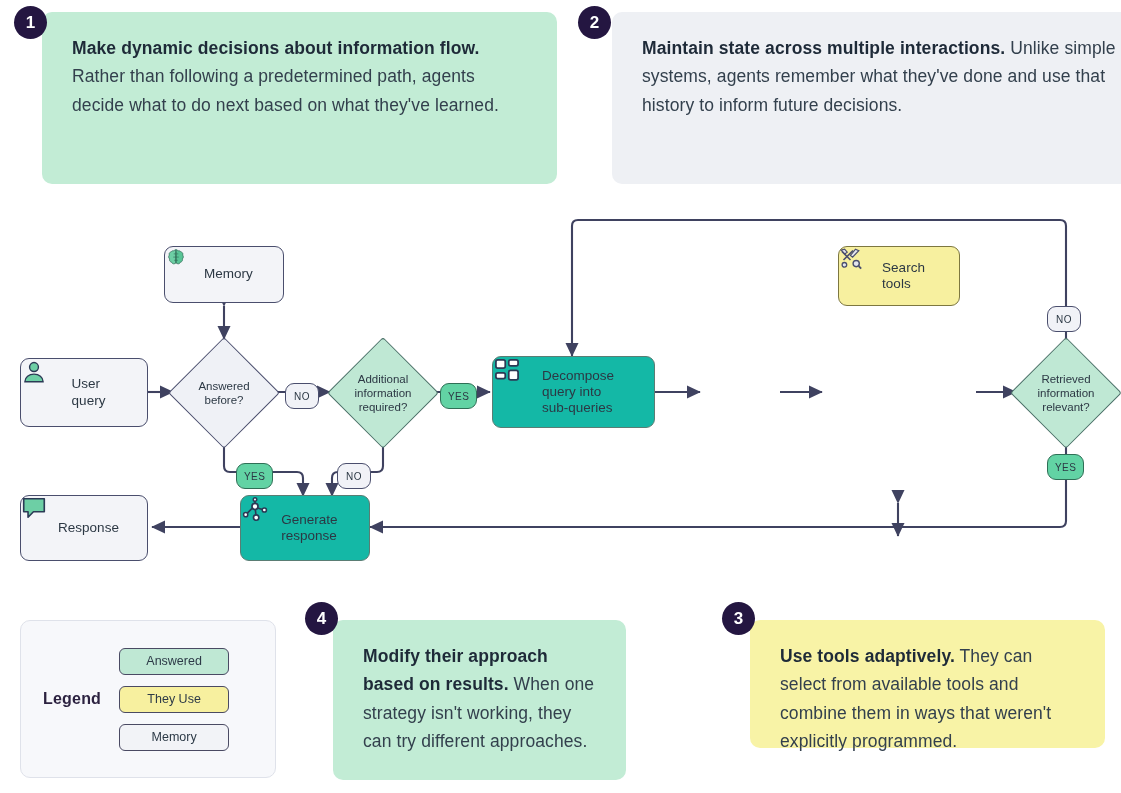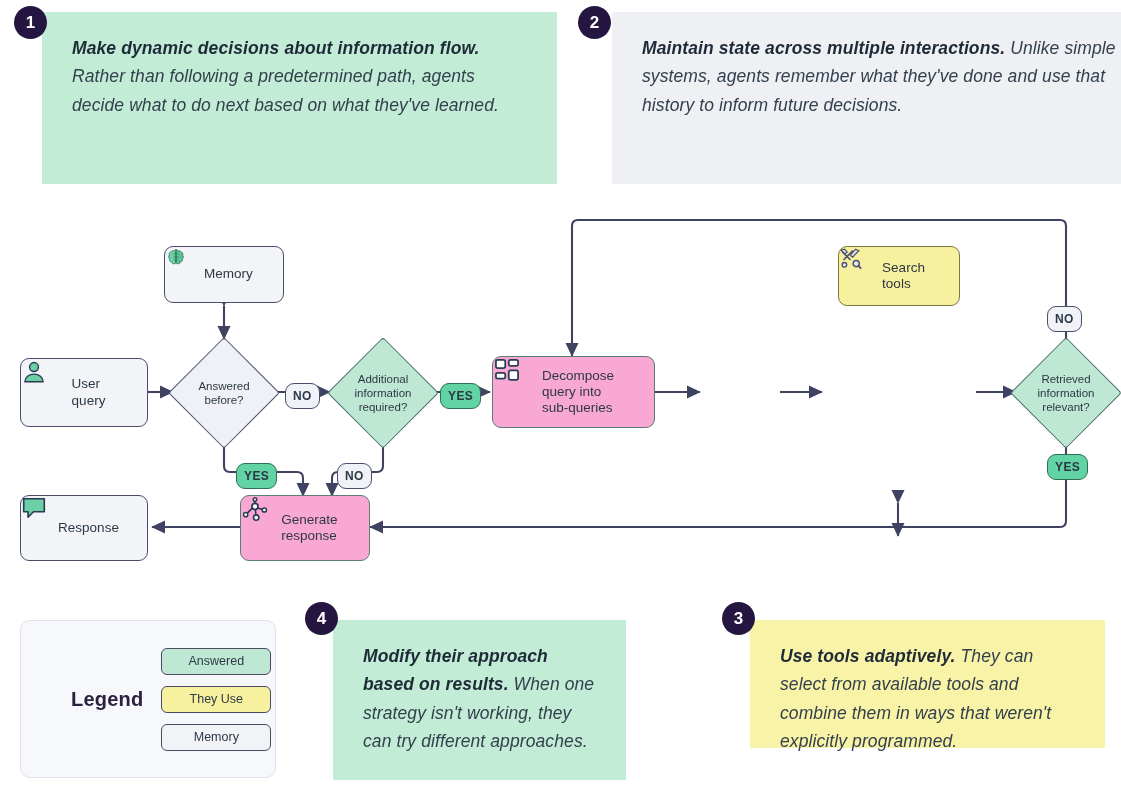--- a/index.html
+++ b/index.html
@@ -14,23 +14,22 @@
   #root {
     position: relative;
     width: 1121px;
     height: 793px;
     background: #ffffff;
   }
 
   
   .card {
     position: absolute;
-    border-radius: 1px;
+    border-radius: 10px;
     padding: 22px 26px 12px 30px;
-    font-style: italic;
   }
   .card p {
     font-size: 17.5px;
     line-height: 1.62;
     color: #33404d;
     letter-spacing: 0.1px;
   }
   .card p .lead {
     font-weight: bold;
     color: #1e2a38;
@@ -67,26 +66,25 @@
     width: 256px; height: 158px;
     background: #f7f8fb;
     border: 1px solid #dfe2ea;
     border-radius: 10px;
     display: flex;
     align-items: center;
     padding: 0 16px 0 22px;
     gap: 18px;
   }
   #legend .legend-title {
-    font-size: 20px;
+    font-size: 16px;
     font-weight: bold;
     color: #2c2240;
     letter-spacing: 0.2px;
     white-space: nowrap;
-    margin-left: 28px;
   }
   #legend .swatches { display: flex; flex-direction: column; gap: 11px; }
   .swatch {
     width: 110px; height: 27px;
     border: 1.4px solid #4a4a63;
     border-radius: 6px;
     display: flex; align-items: center; justify-content: center;
     font-size: 12.5px;
     color: #2d3a47;
   }
@@ -114,21 +112,21 @@
   .box {
     border: 1.6px solid #4a4e6d;
     border-radius: 9px;
     gap: 9px;
     padding: 0 8px;
     font-size: 13.5px;
     line-height: 1.2;
   }
   .box .lbl { text-align: left; white-space: pre-line; }
   .box-memory   { background: #f3f4f8; }
-  .box-reason   { background: #f9a8d4; border-color: #5a7d74; }
+  .box-reason   { background: #14b8a6; border-color: #5a7d74; }
   .box-tool     { background: #f7f09f; border-color: #7d7740; }
 
   .diamond {
     font-size: 11.5px;
     line-height: 1.22;
   }
   .diamond .dshape {
     position: absolute;
     left: 50%; top: 50%;
     width: 70.7%; height: 70.7%;
@@ -146,22 +144,22 @@
   }
 
   .pill {
     position: absolute;
     height: 18px;
     min-width: 34px;
     padding: 12px 7px;
     border-radius: 9px;
     border: 1.4px solid #4a4e6d;
     display: flex; align-items: center; justify-content: center;
-    font-size: 12px;
-    font-weight: bold;
+    font-size: 10px;
+    font-weight: normal;
     letter-spacing: 0.4px;
     color: #2c3844;
     z-index: 4;
   }
   .pill-yes { background: #62d3a4; border-color: #2f6f56; }
   .pill-no  { background: #f1f2f7; }
 
   .icon { flex: 0 0 auto; display: block; }
 </style>
 </head>

